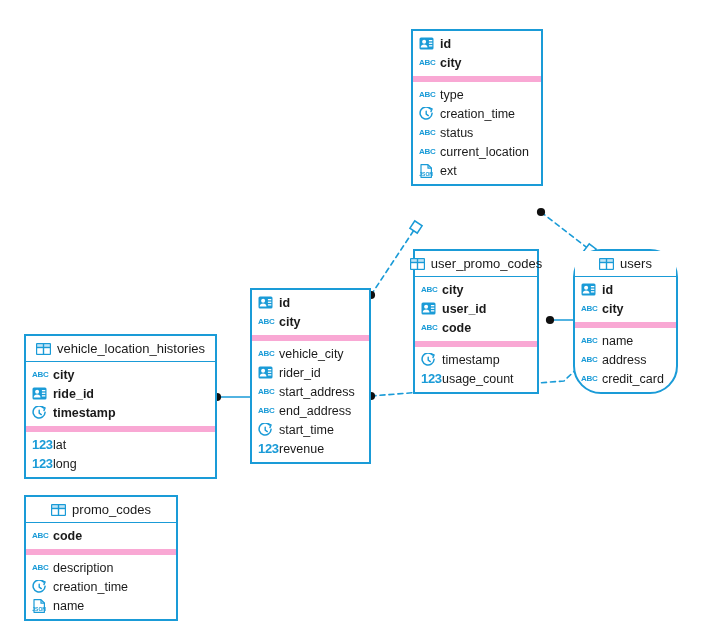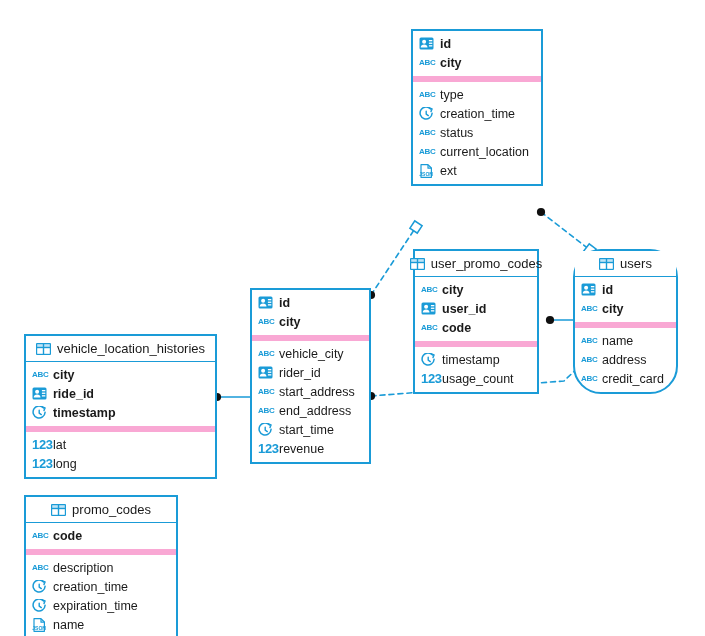--- a/index.html
+++ b/index.html
@@ -388,30 +388,20 @@
               <path d="M11.6 2.0 A6 6 0 1 0 13.1 6.3" fill="none" stroke="#1a9bd7" stroke-width="1.5" stroke-linecap="round"></path>
               <path d="M10.4 0.9 l2.6 1.0 -1.0 2.6" fill="none" stroke="#1a9bd7" stroke-width="1.5" stroke-linejoin="round" stroke-linecap="round"></path>
               <path d="M7.2 4.2 v3.0 l2.1 1.4" fill="none" stroke="#1a9bd7" stroke-width="1.4" stroke-linecap="round" stroke-linejoin="round"></path>
             </svg>
           </span>
           <span class="fname">creation_time</span>
         </div>
         <div class="row">
           <span class="ic">
             <svg width="15" height="14" viewBox="0 0 15 14">
-              <path d="M11.6 2.0 A6 6 0 1 0 13.1 6.3" fill="none" stroke="#1a9bd7" stroke-width="1.5" stroke-linecap="round"></path>
-              <path d="M10.4 0.9 l2.6 1.0 -1.0 2.6" fill="none" stroke="#1a9bd7" stroke-width="1.5" stroke-linejoin="round" stroke-linecap="round"></path>
-              <path d="M7.2 4.2 v3.0 l2.1 1.4" fill="none" stroke="#1a9bd7" stroke-width="1.4" stroke-linecap="round" stroke-linejoin="round"></path>
-            </svg>
-          </span>
-          <span class="fname">expiration_time</span>
-        </div>
-        <div class="row">
-          <span class="ic">
-            <svg width="15" height="14" viewBox="0 0 15 14">
               <path d="M2 0.7 h7.0 l3.4 3.3 v9.3 h-10.4 z" fill="#ffffff" stroke="#1a9bd7" stroke-width="1.2" stroke-linejoin="round"></path>
               <path d="M9.0 0.9 v3.3 h3.3" fill="none" stroke="#1a9bd7" stroke-width="1.2" stroke-linejoin="round"></path>
               <text x="7.1" y="11.9" font-family="Liberation Sans, sans-serif" font-size="5.1" font-weight="bold" fill="#1a9bd7" text-anchor="middle">JSON</text>
             </svg>
           </span>
           <span class="fname">name</span>
         </div>
       </div>
     </div>
   </div>

